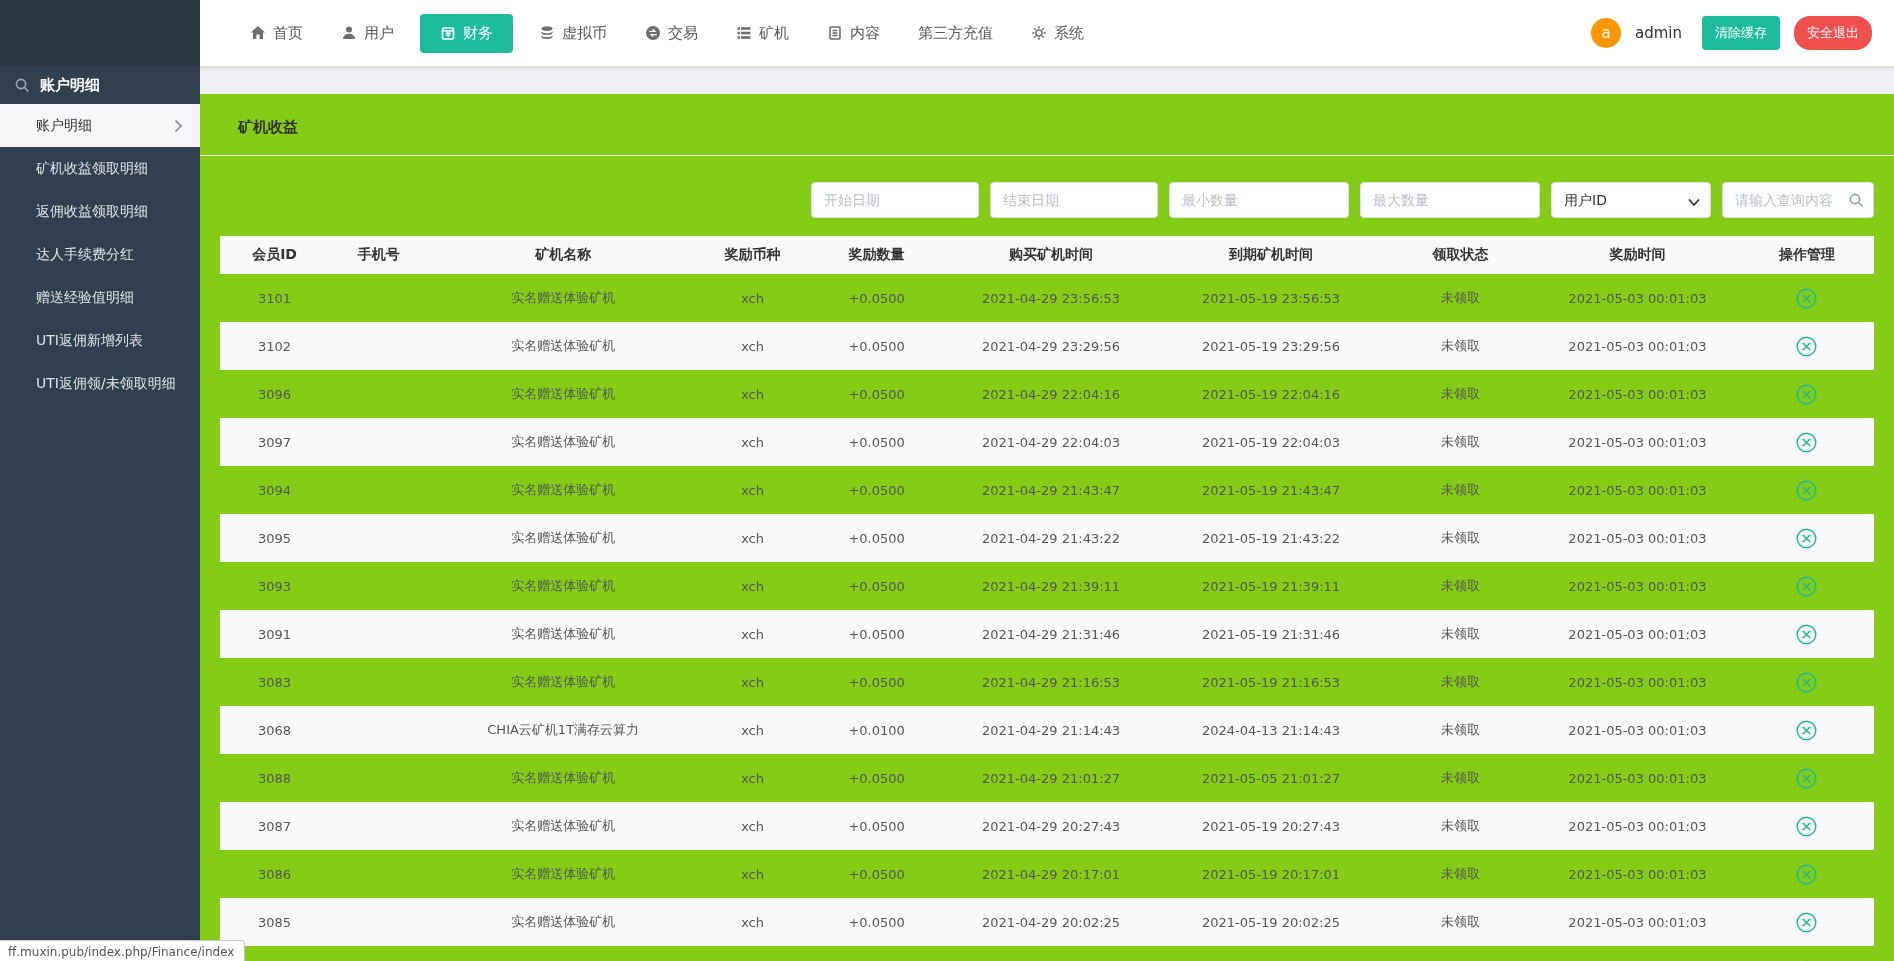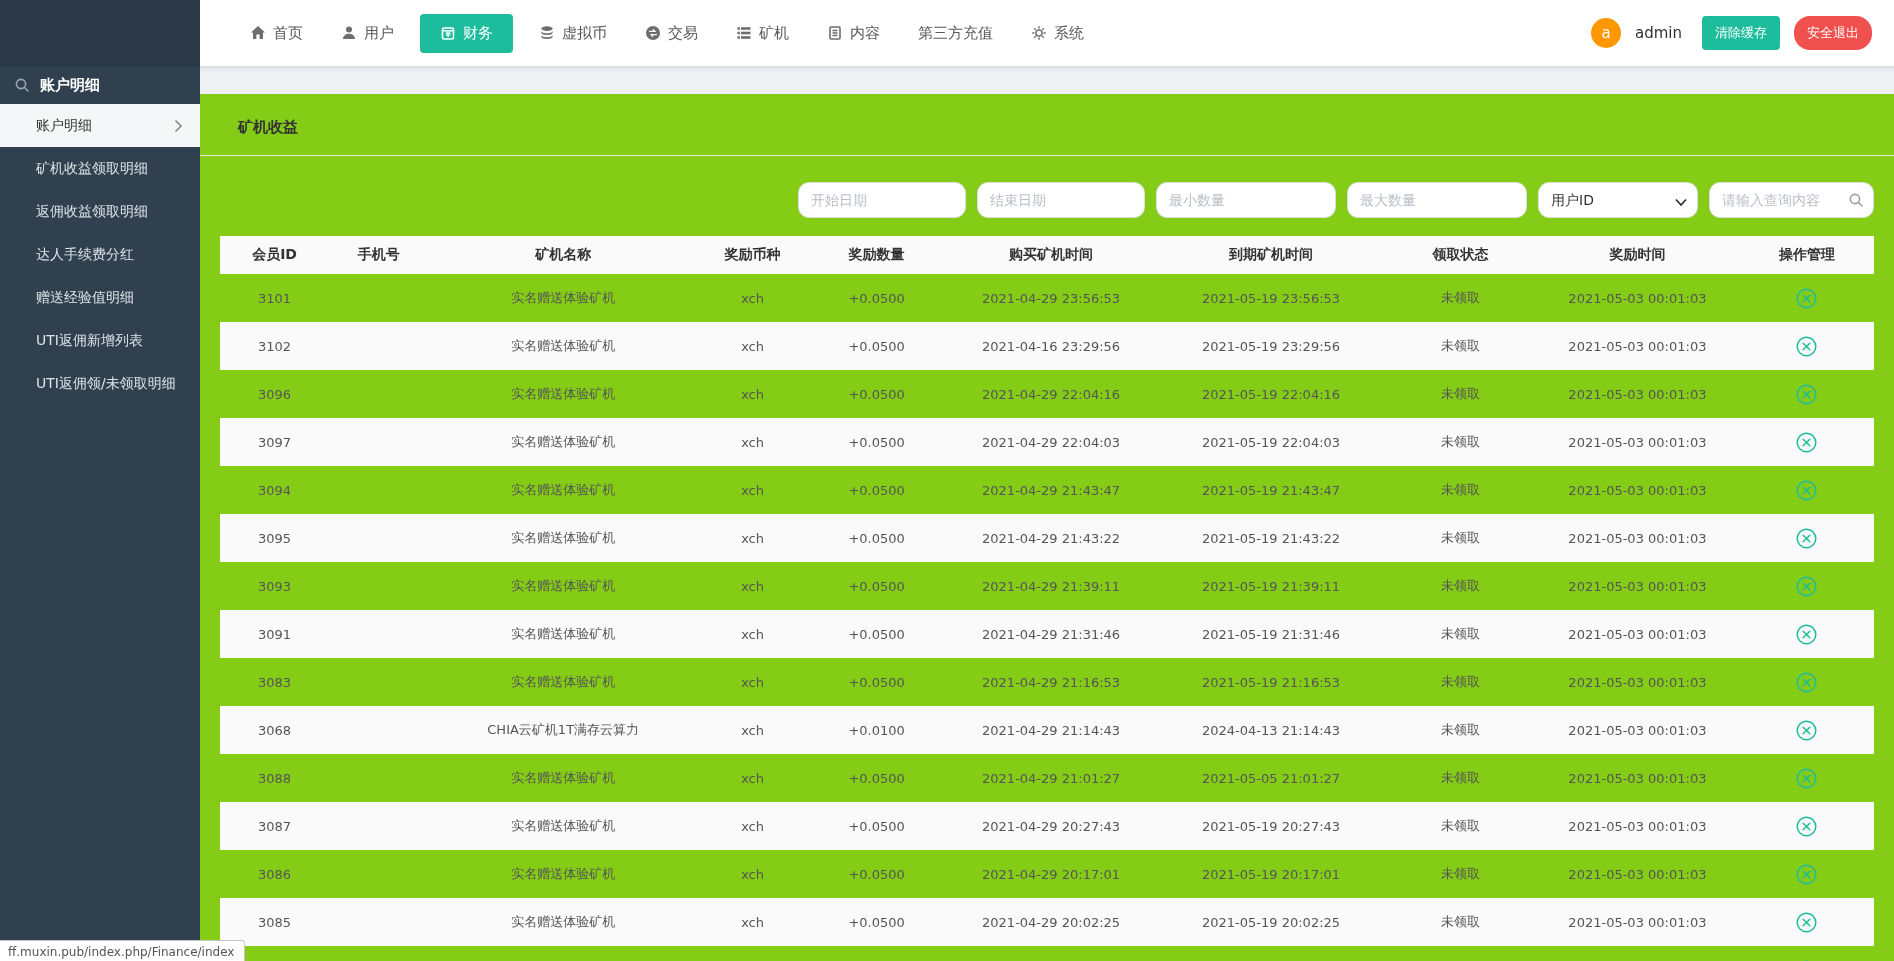--- a/index.html
+++ b/index.html
@@ -44,21 +44,21 @@
   .btn.red { background:var(--danger);border-radius:16px; }
 
   
   .main { position:fixed; left:200px; top:66px; right:0; bottom:0; background:#84cc16; }
   .gray-strip { height:28px; background:#eef0f3;
     box-shadow:inset 0 7px 7px -7px rgba(0,0,0,0.18); }
   .page-head { padding:24px 22px 18px 38px; border-bottom:1px solid #e9e9e9; }
   .page-title { font-size:15px; font-weight:bold; color:#333; }
   .filters { display:flex; justify-content:flex-end; align-items:center; gap:11px;
     padding:26px 20px 18px 20px; }
-  .f-input { height:36px; border:1px solid #dcdfe6; border-radius:11px; padding:0 12px;
+  .f-input { height:36px; border:1px solid #dcdfe6; border-radius:4px; padding:0 12px;
     font-size:14px; color:#333; outline:none; background:#fff;
     font-family:"DejaVu Sans","Liberation Sans",sans-serif; }
   .f-input::placeholder { color:#b9bfc7; }
   select.f-input { color:#333; appearance:none; -webkit-appearance:none;
     padding-right:28px; }
   .sel-wrap { position:relative; display:flex; }
   .sel-wrap .chevd { position:absolute; right:9px; top:12px; pointer-events:none;
     color:#333; }
   .search-wrap { position:relative; display:flex; }
   .search-wrap .mag { position:absolute; right:10px; top:10px; color:#9aa0a8;
@@ -234,21 +234,21 @@
     <input class="f-input" style="width: 180px;" placeholder="最大数量">
     <span class="sel-wrap">
       <select class="f-input" style="width:160px">
         <option>用户ID</option>
       </select>
       <span class="chevd"><svg width="16" height="16" viewBox="0 0 16 16" xmlns="http://www.w3.org/2000/svg">
             <path d="M3 5.5 8 11l5-5.5" fill="none" stroke="currentColor" stroke-width="1.8"></path>
           </svg></span>
     </span>
     <span class="search-wrap">
-      <input class="f-input" style="width: 165px; padding-right: 20px;" placeholder="请输入查询内容">
+      <input class="f-input" style="width: 152px; padding-right: 20px;" placeholder="请输入查询内容">
       <span class="mag"><svg width="16" height="16" viewBox="0 0 16 16" xmlns="http://www.w3.org/2000/svg">
             <circle cx="7" cy="7" r="4.6" fill="none" stroke="currentColor" stroke-width="1.6"></circle>
             <path d="M10.5 10.5 14 14" stroke="currentColor" stroke-width="1.6" stroke-linecap="round"></path>
           </svg></span>
     </span>
   </div>
 
   <div class="table" id="table">
       <div class="tr head">
         <div class="td w0">会员ID</div>
@@ -278,21 +278,21 @@
               <path d="M7.2 7.2 13.8 13.8M13.8 7.2 7.2 13.8" stroke="currentColor" stroke-width="1.5" stroke-linecap="round"></path>
             </svg>
           </span></div>
       </div>
       <div class="tr even">
         <div class="td w0">3102</div>
         <div class="td w1"></div>
         <div class="td w2">实名赠送体验矿机</div>
         <div class="td w3">xch</div>
         <div class="td w4">+0.0500</div>
-        <div class="td w5">2021-04-16 23:29:56</div>
+        <div class="td w5">2021-04-29 23:29:56</div>
         <div class="td w6">2021-05-19 23:29:56</div>
         <div class="td w7">未领取</div>
         <div class="td w8">2021-05-03 00:01:03</div>
         <div class="td w9"><span class="op-icon">
             <svg width="21" height="21" viewBox="0 0 21 21" xmlns="http://www.w3.org/2000/svg">
               <circle cx="10.5" cy="10.5" r="9.3" fill="none" stroke="currentColor" stroke-width="1.5"></circle>
               <path d="M7.2 7.2 13.8 13.8M13.8 7.2 7.2 13.8" stroke="currentColor" stroke-width="1.5" stroke-linecap="round"></path>
             </svg>
           </span></div>
       </div>

